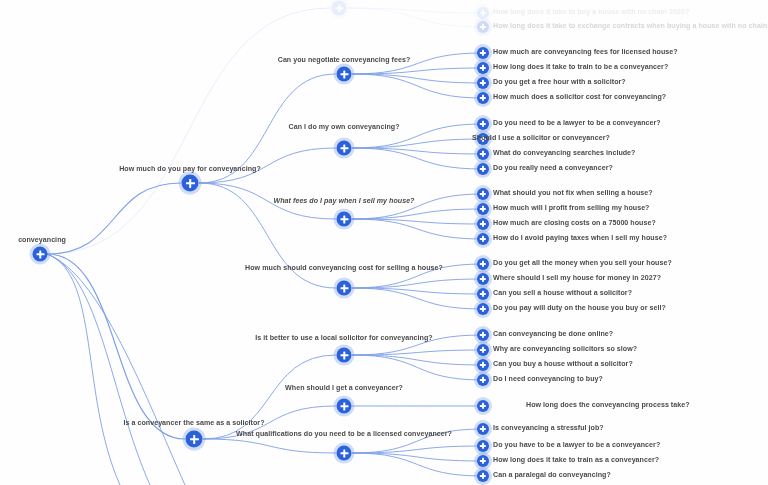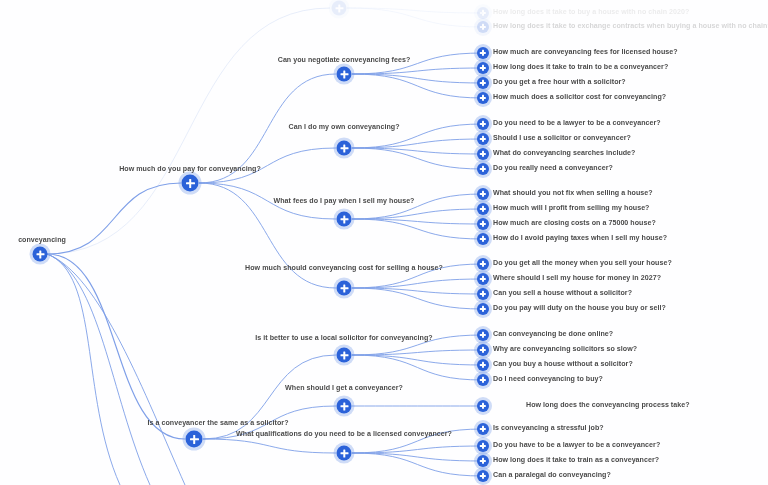--- a/index.html
+++ b/index.html
@@ -154,27 +154,27 @@
       <div class="label right" style="left: 493px; top: 68px;">How long does it take to train to be a conveyancer?</div>
       <div class="node sz-leaf" style="left: 483px; top: 83px;"></div>
       <div class="label right" style="left: 493px; top: 83px;">Do you get a free hour with a solicitor?</div>
       <div class="node sz-leaf" style="left: 483px; top: 98px;"></div>
       <div class="label right" style="left: 493px; top: 98px;">How much does a solicitor cost for conveyancing?</div>
       <div class="node sz-sub" style="left: 344px; top: 148px;"></div>
       <div class="label above" style="left: 344px; top: 131px;">Can I do my own conveyancing?</div>
       <div class="node sz-leaf" style="left: 483px; top: 124px;"></div>
       <div class="label right" style="left: 493px; top: 124px;">Do you need to be a lawyer to be a conveyancer?</div>
       <div class="node sz-leaf" style="left: 483px; top: 139px;"></div>
-      <div class="label right" style="left: 493px; top: 139px;">Should I use a solicitor or conveyancer?</div>
+      <div class="label right" style="left: 472px; top: 139px;">Should I use a solicitor or conveyancer?</div>
       <div class="node sz-leaf" style="left: 483px; top: 154px;"></div>
       <div class="label right" style="left: 493px; top: 154px;">What do conveyancing searches include?</div>
       <div class="node sz-leaf" style="left: 483px; top: 169px;"></div>
       <div class="label right" style="left: 493px; top: 169px;">Do you really need a conveyancer?</div>
       <div class="node sz-sub" style="left: 344px; top: 219px;"></div>
-      <div class="label above" style="left: 344px; top: 205px;">What fees do I pay when I sell my house?</div>
+      <div class="label above" style="left: 344px; top: 205px; font-style: italic;">What fees do I pay when I sell my house?</div>
       <div class="node sz-leaf" style="left: 483px; top: 194px;"></div>
       <div class="label right" style="left: 493px; top: 194px;">What should you not fix when selling a house?</div>
       <div class="node sz-leaf" style="left: 483px; top: 209px;"></div>
       <div class="label right" style="left: 493px; top: 209px;">How much will I profit from selling my house?</div>
       <div class="node sz-leaf" style="left: 483px; top: 224px;"></div>
       <div class="label right" style="left: 493px; top: 224px;">How much are closing costs on a 75000 house?</div>
       <div class="node sz-leaf" style="left: 483px; top: 239px;"></div>
       <div class="label right" style="left: 493px; top: 239px;">How do I avoid paying taxes when I sell my house?</div>
       <div class="node sz-sub" style="left: 344px; top: 288px;"></div>
       <div class="label above" style="left: 344px; top: 272px;">How much should conveyancing cost for selling a house?</div>
@@ -206,15 +206,15 @@
       <div class="label above" style="left: 344px; top: 438px;">What qualifications do you need to be a licensed conveyancer?</div>
       <div class="node sz-leaf" style="left: 483px; top: 429px;"></div>
       <div class="label right" style="left: 493px; top: 429px;">Is conveyancing a stressful job?</div>
       <div class="node sz-leaf" style="left: 483px; top: 446px;"></div>
       <div class="label right" style="left: 493px; top: 446px;">Do you have to be a lawyer to be a conveyancer?</div>
       <div class="node sz-leaf" style="left: 483px; top: 461px;"></div>
       <div class="label right" style="left: 493px; top: 461px;">How long does it take to train as a conveyancer?</div>
       <div class="node sz-leaf" style="left: 483px; top: 476px;"></div>
       <div class="label right" style="left: 493px; top: 476px;">Can a paralegal do conveyancing?</div>
       <div class="node sz-branch" style="left: 194px; top: 439px;"></div>
-      <div class="label above" style="left: 194px; top: 427px; margin-left: 24px;">Is a conveyancer the same as a solicitor?</div>
+      <div class="label above" style="left: 194px; top: 427px;">Is a conveyancer the same as a solicitor?</div>
     </div>
 </div>
 
 </body></html>

